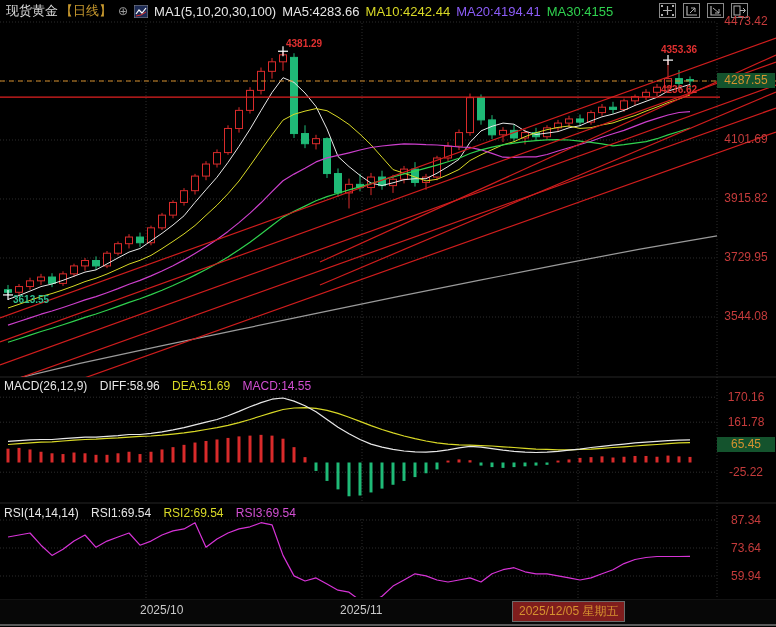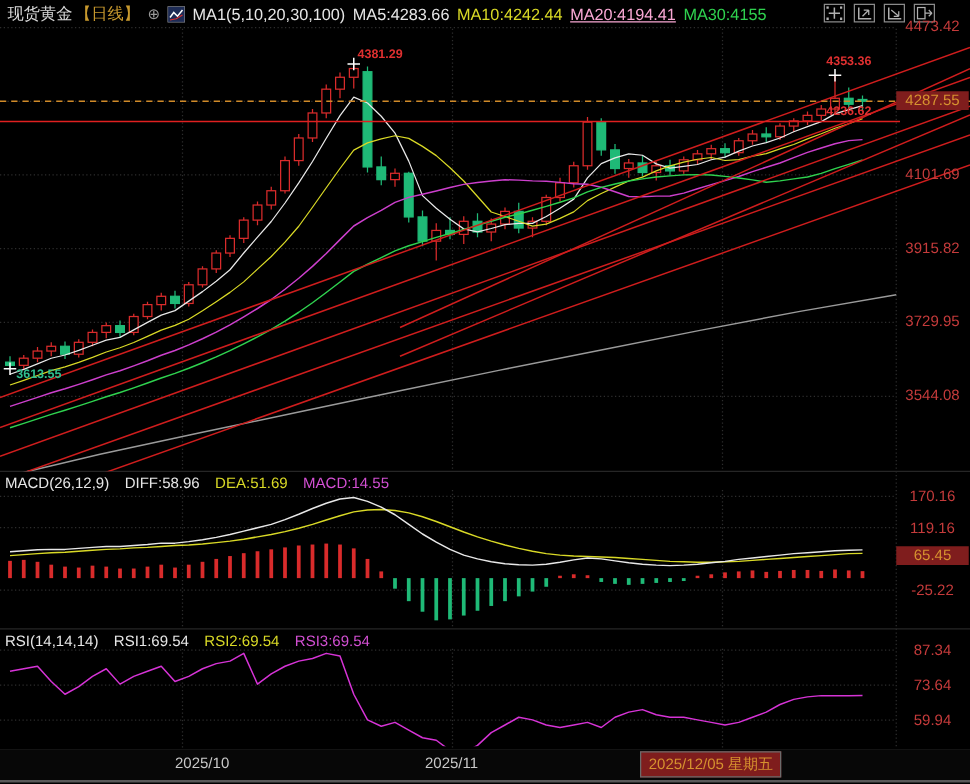--- a/index.html
+++ b/index.html
@@ -9,30 +9,30 @@
   .topbar{position:absolute;left:0;top:0;width:776px;height:22px;display:flex;align-items:center;
           font-size:13px;white-space:nowrap;}
   .topbar>*{margin-left:6px;}
   .t-title{color:#d9d9d9;}
   .t-period{color:#c8992e;margin-left:2px;}
   .t-expand{color:#9a9a9a;font-size:12px;cursor:pointer;}
   .ind-ic{width:14px;height:13px;display:inline-block;}
   .t-mas{color:#e6e6e6;}
   .t-ma5{color:#e6e6e6;}
   .t-ma10{color:#d9d926;}
-  .t-ma20{color:#f9a8d4;text-decoration:underline;}
+  .t-ma20{color:#8b5cf6;}
   .t-ma30{color:#2fd24f;}
   .toolbar{position:absolute;right:28px;top:3px;display:flex;gap:7px;margin:0;}
   .tool{width:17px;height:15px;border:1px solid #8a8a8a;box-sizing:border-box;display:flex;
         align-items:center;justify-content:center;background:#000;cursor:pointer;}
   
   #chart-svg{position:absolute;left:0;top:0;}
   
   .ylab{position:absolute;left:719px;width:54px;font-size:12px;color:#c53b3b;text-align:center;}
-  .ylab.cur{color:#d6922f;background:#7f1d1d;padding:0 2px 1px 2px;left:717px;}
+  .ylab.cur{color:#d6922f;background:#14532d;padding:0 2px 1px 2px;left:717px;}
   
   .phead{position:absolute;left:4px;font-size:12px;white-space:nowrap;}
   .phead span{margin-right:9px;}
   .p-name,.p-w{color:#e6e6e6;}
   .p-y{color:#d9d926;}
   .p-m{color:#d24fd2;}
   
   .ann{position:absolute;font-size:10px;font-weight:bold;}
   .ann-red{color:#e03030;}
   .ann-green{color:#2fbf8f;}
@@ -362,21 +362,21 @@
   <div class="ylab" style="top:250px">3729.95</div>
   <div class="ylab" style="top:309px">3544.08</div>
 
   <div class="phead" style="top:379px">
     <span class="p-name">MACD(26,12,9)</span>
     <span class="p-w">DIFF:58.96</span>
     <span class="p-y">DEA:51.69</span>
     <span class="p-m">MACD:14.55</span>
   </div>
   <div class="ylab" style="top:390px">170.16</div>
-  <div class="ylab" style="top:415px">119.16</div>
+  <div class="ylab" style="top:415px">161.78</div>
   <div class="ylab cur" style="top:437px">65.45</div>
   <div class="ylab" style="top:465px">-25.22</div>
 
   <div class="phead" style="top:506px">
     <span class="p-name">RSI(14,14,14)</span>
     <span class="p-w">RSI1:69.54</span>
     <span class="p-y">RSI2:69.54</span>
     <span class="p-m">RSI3:69.54</span>
   </div>
   <div class="ylab" style="top:513px">87.34</div>

